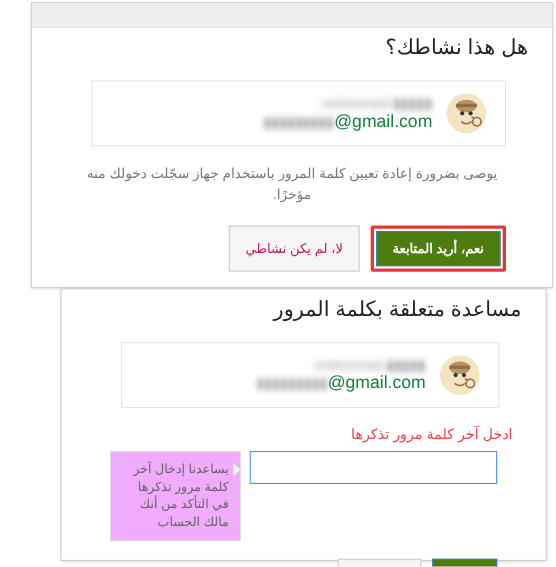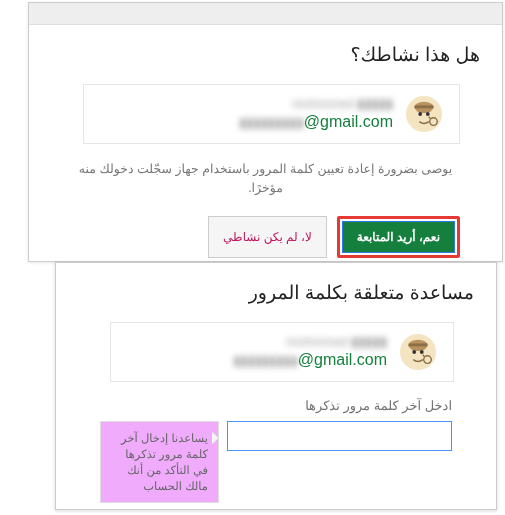--- a/index.html
+++ b/index.html
@@ -1,36 +1,36 @@
 <!DOCTYPE html>
 <html dir="rtl"><head>
 <meta charset="utf-8">
 <style>
 *{box-sizing:border-box;margin:0;padding:0}
 body{font-family:Arial,sans-serif;background:#fff;width:505px;height:515px;position:relative;font-size:13px;color:#333}
 .panel{position:absolute;background:#fff;border:1px solid #ccc}
 .panel1{top:2px;right:2px;width:475px;height:260px;box-shadow:0 1px 3px rgba(0,0,0,0.1)}
 .panel1-header{height:22px;background:#eee;border-bottom:1px solid #ddd}
 .panel2{top:262px;right:8px;width:442px;height:248px;box-shadow:0 1px 4px rgba(0,0,0,0.15)}
-.content{padding:18px 22px}
+.content{padding:6px 22px}
 h2{font-size:19px;font-weight:normal;color:#222;margin-bottom:18px;text-align:right}
 .account-box{border:1px solid #e5e5e5;padding:10px 16px;margin:0 20px 16px 32px;display:flex;align-items:center;justify-content:flex-start;gap:12px;direction:rtl}
 .avatar{width:38px;height:38px;flex-shrink:0}
 .avatar svg{width:100%;height:100%}
 .acct-text{text-align:right;direction:ltr}
 .blur{color:transparent;text-shadow:0 0 6px #999;user-select:none;font-size:13px;line-height:1.3}
 .email-visible{color:#15803d;font-size:16px;direction:ltr}
 .desc{color:#777;font-size:12.5px;text-align:center;margin:0 20px 18px 20px;line-height:1.5}
 .btn-row{display:flex;gap:10px;justify-content:flex-start;margin-right:20px;direction:rtl}
 .btn{padding:8px 14px;font-size:12px;border:1px solid;cursor:pointer;font-family:inherit}
-.btn-primary{background:#15803d;border-color:#3079ed;color:#fff;font-weight:bold}
+.btn-primary{background:#4d7c0f;border-color:#3079ed;color:#fff;font-weight:bold}
 .btn-secondary{background:#f5f5f5;border-color:#ccc;color:#be185d}
 .highlight{border:3px solid #e53935;border-radius:2px;padding:2px;display:inline-block}
 .highlight .btn{margin:0}
-.label{font-size:13px;color:#737373;margin:0 22px 8px 22px}
+.label{font-size:13px;color:#ef4444;margin:0 8px 8px 22px}
 .input-row{display:flex;align-items:flex-start;gap:8px;margin:0 22px 16px 22px;direction:rtl}
 .text-input{flex:0 0 225px;height:30px;border:1px solid #4d90fe;padding:4px 8px;font-size:13px;outline:none;direction:ltr}
 .tooltip{flex:1;background:#f0abfc;border:1px solid #ddd;padding:8px 10px;font-size:11.5px;color:#666;text-align:right;line-height:1.4;position:relative}
 .tooltip::before{content:"";position:absolute;right:-7px;top:10px;border:6px solid transparent;border-left-color:#ddd}
 .tooltip::after{content:"";position:absolute;right:-6px;top:10px;border:6px solid transparent;border-left-color:#f5f5f5}
 .btn-row2{display:flex;gap:10px;justify-content:flex-start;margin-right:22px;direction:rtl}
 </style>
 </head>
 <body>
 

